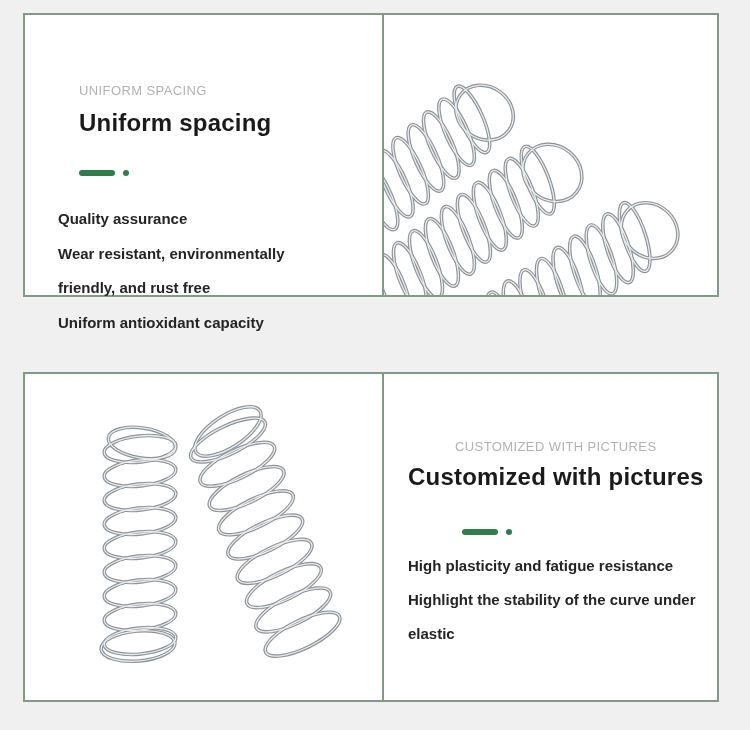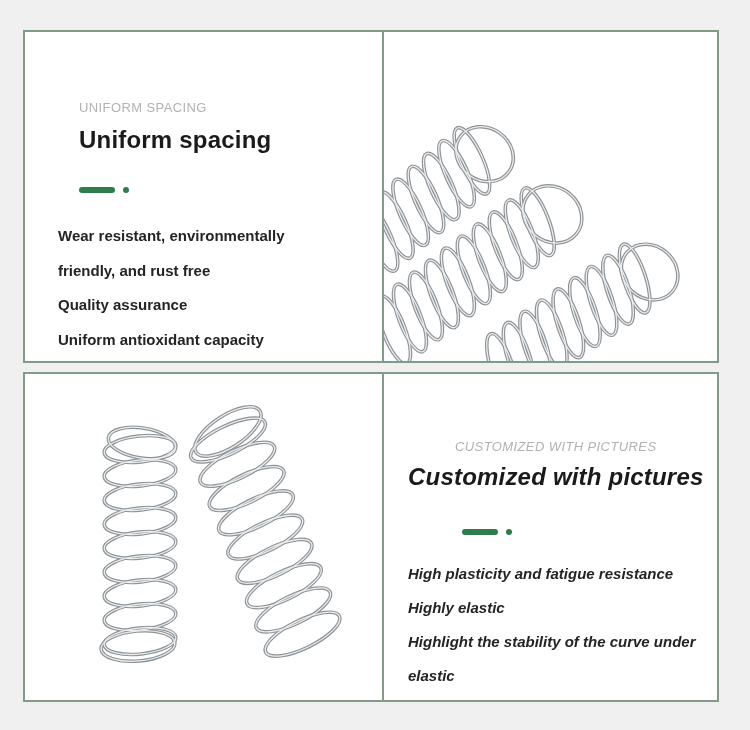--- a/index.html
+++ b/index.html
@@ -12,25 +12,25 @@
   }
   .panel {
     position: absolute;
     left: 23px;
     width: 696px;
     background: #ffffff;
     border: 2px solid #829b88;
     box-sizing: border-box;
     display: flex;
   }
-  #panel-1 { top: 30px;  height: 333px; }
+  #panel-1 { top: 13px;  height: 284px; }
   #panel-2 { top: 372px; height: 330px; }
   .cell { box-sizing: border-box; }
   .cell-left  { width: 359px; border-right: 2px solid #829b88; flex: none; }
-  .cell-right { flex: 1; font-style: italic; }
+  .cell-right { flex: 1; }
   .image-cell { position: relative; overflow: hidden; }
   .image-cell svg { display: block; width: 100%; height: 100%; }
 
   .text-cell-1 { padding: 69px 14px 0 33px; }
   .text-cell-2 { padding: 66px 10px 0 24px; }
   .text-cell-1 .eyebrow, .text-cell-1 .title, .text-cell-1 .dash-row { margin-left: 21px; }
   .text-cell-2 .eyebrow  { margin-left: 47px; }
   .text-cell-2 .dash-row { margin-left: 54px; }
 
   .eyebrow {
@@ -47,36 +47,36 @@
   .dash-row { display: flex; align-items: center; gap: 8px; margin-top: 32px; height: 6px; }
   .text-cell-2 .dash-row { margin-top: 37px; }
   .dash { width: 36px; height: 6px; border-radius: 3px; background: #2e7d4a; }
   .dot  { width: 6px;  height: 6px; border-radius: 50%;  background: #2e7d4a; }
 
   .features {
     list-style: none; margin: 26px 0 0 0; padding: 0;
     font-size: 15px; font-weight: 700; color: #242424;
     line-height: 34.5px; max-width: 285px;
   }
-  .text-cell-2 .features { margin-top: 22px; line-height: 34px; max-width: 302px; }
+  .text-cell-2 .features { margin-top: 14px; line-height: 34px; max-width: 302px; }
 </style>
 </head>
 <body>
 
 <section class="panel" id="panel-1">
   <div class="cell cell-left text-cell-1">
     <div class="eyebrow">UNIFORM SPACING</div>
     <h2 class="title">Uniform spacing</h2>
     <div class="dash-row">
       <span class="dash"></span>
       <span class="dot"></span>
     </div>
     <ul class="features">
+      <li>Quality assurance</li>
       <li>Wear resistant, environmentally friendly, and rust free</li>
-      <li>Quality assurance</li>
       <li>Uniform antioxidant capacity</li>
     </ul>
   </div>
   <div class="cell cell-right image-cell">
     <svg viewBox="0 0 333 329" preserveAspectRatio="xMidYMid slice">
       <defs>
         <g id="spring-a" fill="none">
           <g transform="translate(-4,206) rotate(-40)">
             <ellipse transform="translate(0,0) rotate(16)" rx="11" ry="36"></ellipse>
             <ellipse transform="translate(20,0) rotate(16)" rx="11" ry="36"></ellipse>
@@ -168,17 +168,16 @@
   </div>
   <div class="cell cell-right text-cell-2">
     <div class="eyebrow">CUSTOMIZED WITH PICTURES</div>
     <h2 class="title">Customized with pictures</h2>
     <div class="dash-row">
       <span class="dash"></span>
       <span class="dot"></span>
     </div>
     <ul class="features">
       <li>High plasticity and fatigue resistance</li>
-      <li>Highly elastic</li>
       <li>Highlight the stability of the curve under elastic</li>
     </ul>
   </div>
 </section>
 
 </body></html>

